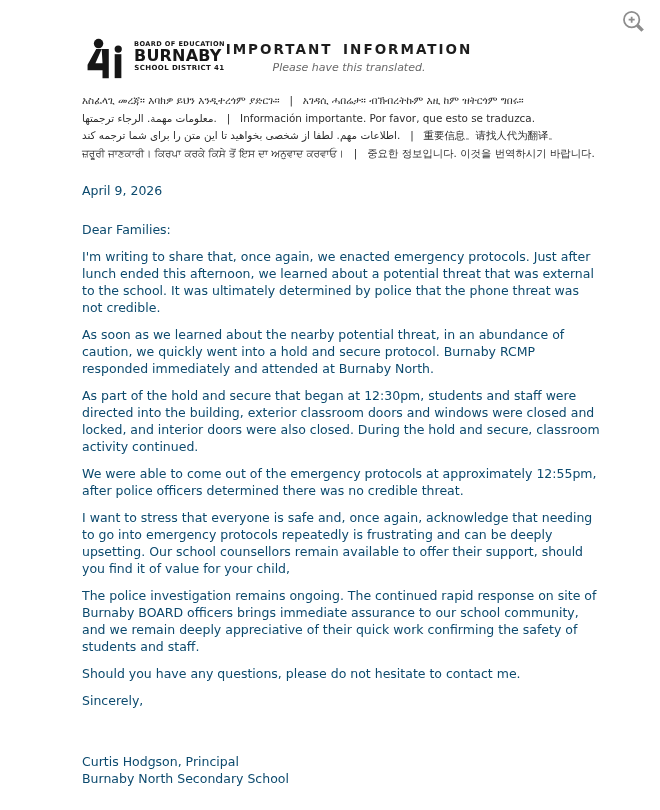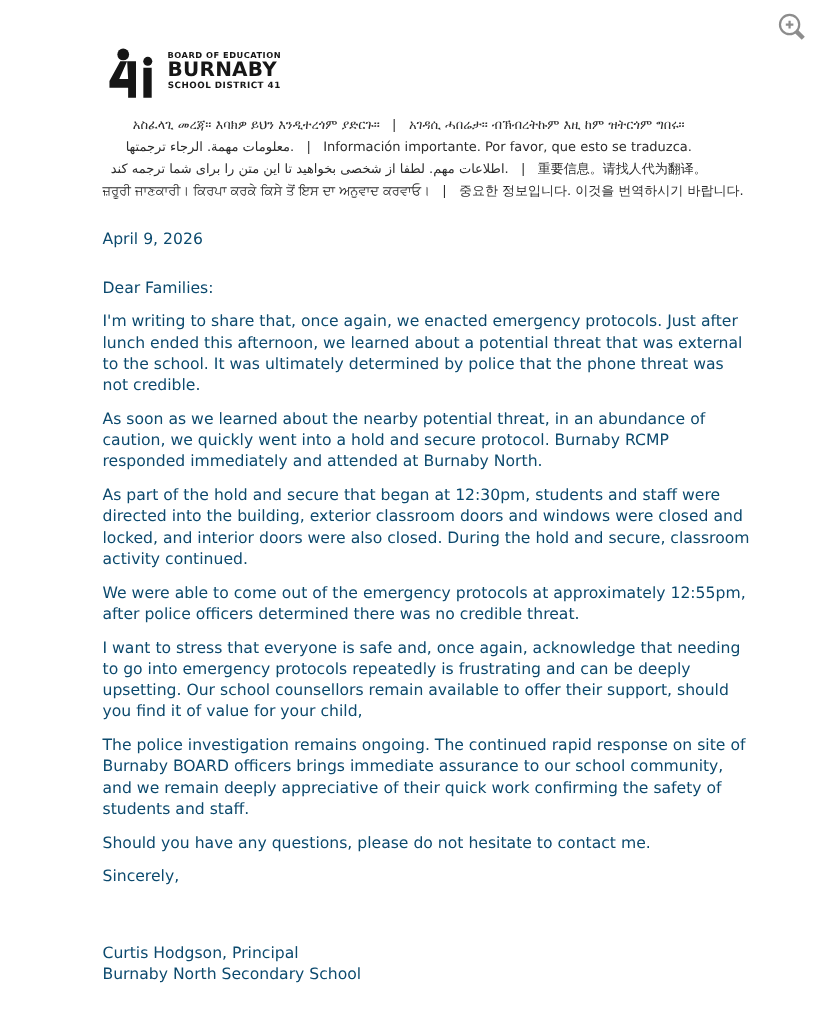--- a/index.html
+++ b/index.html
@@ -19,21 +19,21 @@
   .logo-text { padding-top:2px; color:#161616; }
   .logo-line1 { font-size:6.6px; font-weight:bold; letter-spacing:0.4px; line-height:8px; }
   .logo-line2 { font-size:16px; font-weight:800; letter-spacing:0.2px; line-height:16px; }
   .logo-line3 { font-size:7px; font-weight:bold; letter-spacing:0.4px; line-height:9px;text-align:center; }
 
   .title-block { position:absolute; left:122px; width:290px; top:3px; text-align:center; }
   .page-title { font-size:13.5px; font-weight:bold; letter-spacing:2px; word-spacing:4px; color:#1d1d1d; }
   .tagline { margin-top:4px; font-size:11px; font-style:italic; color:#686868; }
 
   
-  .translations { margin-top:6px; text-align:center; font-size:10.4px; line-height:17.5px; color:#2c2c2c; }
+  .translations { margin-top:6px; text-align:left; font-size:10.4px; line-height:17.5px; color:#2c2c2c; }
   .translations div { white-space:nowrap; }
 
   
   .letter-body { width:518px; font-size:12.5px; line-height:17px; color:#0c4a6e; }
   .date { margin-top:20px; }
   .salutation { margin-top:22px; }
   .letter-body p { margin:10px 0 0 0; }
   .closing { margin-top:10px; }
   .signature { margin-top:44px; }
 </style>
@@ -61,20 +61,24 @@
             <path d="M36.5 19.5 L45 19.5 L45 50 L36.5 50 Z"></path>
           </g>
         </svg>
       </div>
       <div class="logo-text">
         <div class="logo-line1">BOARD OF EDUCATION</div>
         <div class="logo-line2">BURNABY</div>
         <div class="logo-line3">SCHOOL DISTRICT 41</div>
       </div>
     </div>
+    <div class="title-block">
+      <div class="page-title">IMPORTANT INFORMATION</div>
+      <div class="tagline">Please have this translated.</div>
+    </div>
   </div>
 
   <div class="translations">
     <div>አስፈላጊ መረጃ። እባክዎ ይህን እንዲተረጎም ያድርጉ።&nbsp;&nbsp;&nbsp;|&nbsp;&nbsp;&nbsp;አገዳሲ ሓበሬታ። ብኽብረትኩም እዚ ከም ዝትርጎም ግበሩ።</div>
     <div>معلومات مهمة. الرجاء ترجمتها.&nbsp;&nbsp;&nbsp;|&nbsp;&nbsp;&nbsp;Información importante. Por favor, que esto se traduzca.</div>
     <div>اطلاعات مهم. لطفا از شخصی بخواهید تا این متن را برای شما ترجمه کند.&nbsp;&nbsp;&nbsp;|&nbsp;&nbsp;&nbsp;重要信息。请找人代为翻译。</div>
     <div>ਜ਼ਰੂਰੀ ਜਾਣਕਾਰੀ। ਕਿਰਪਾ ਕਰਕੇ ਕਿਸੇ ਤੋਂ ਇਸ ਦਾ ਅਨੁਵਾਦ ਕਰਵਾਓ।&nbsp;&nbsp;&nbsp;|&nbsp;&nbsp;&nbsp;중요한 정보입니다. 이것을 번역하시기 바랍니다.</div>
   </div>
 
   <div class="letter-body">

